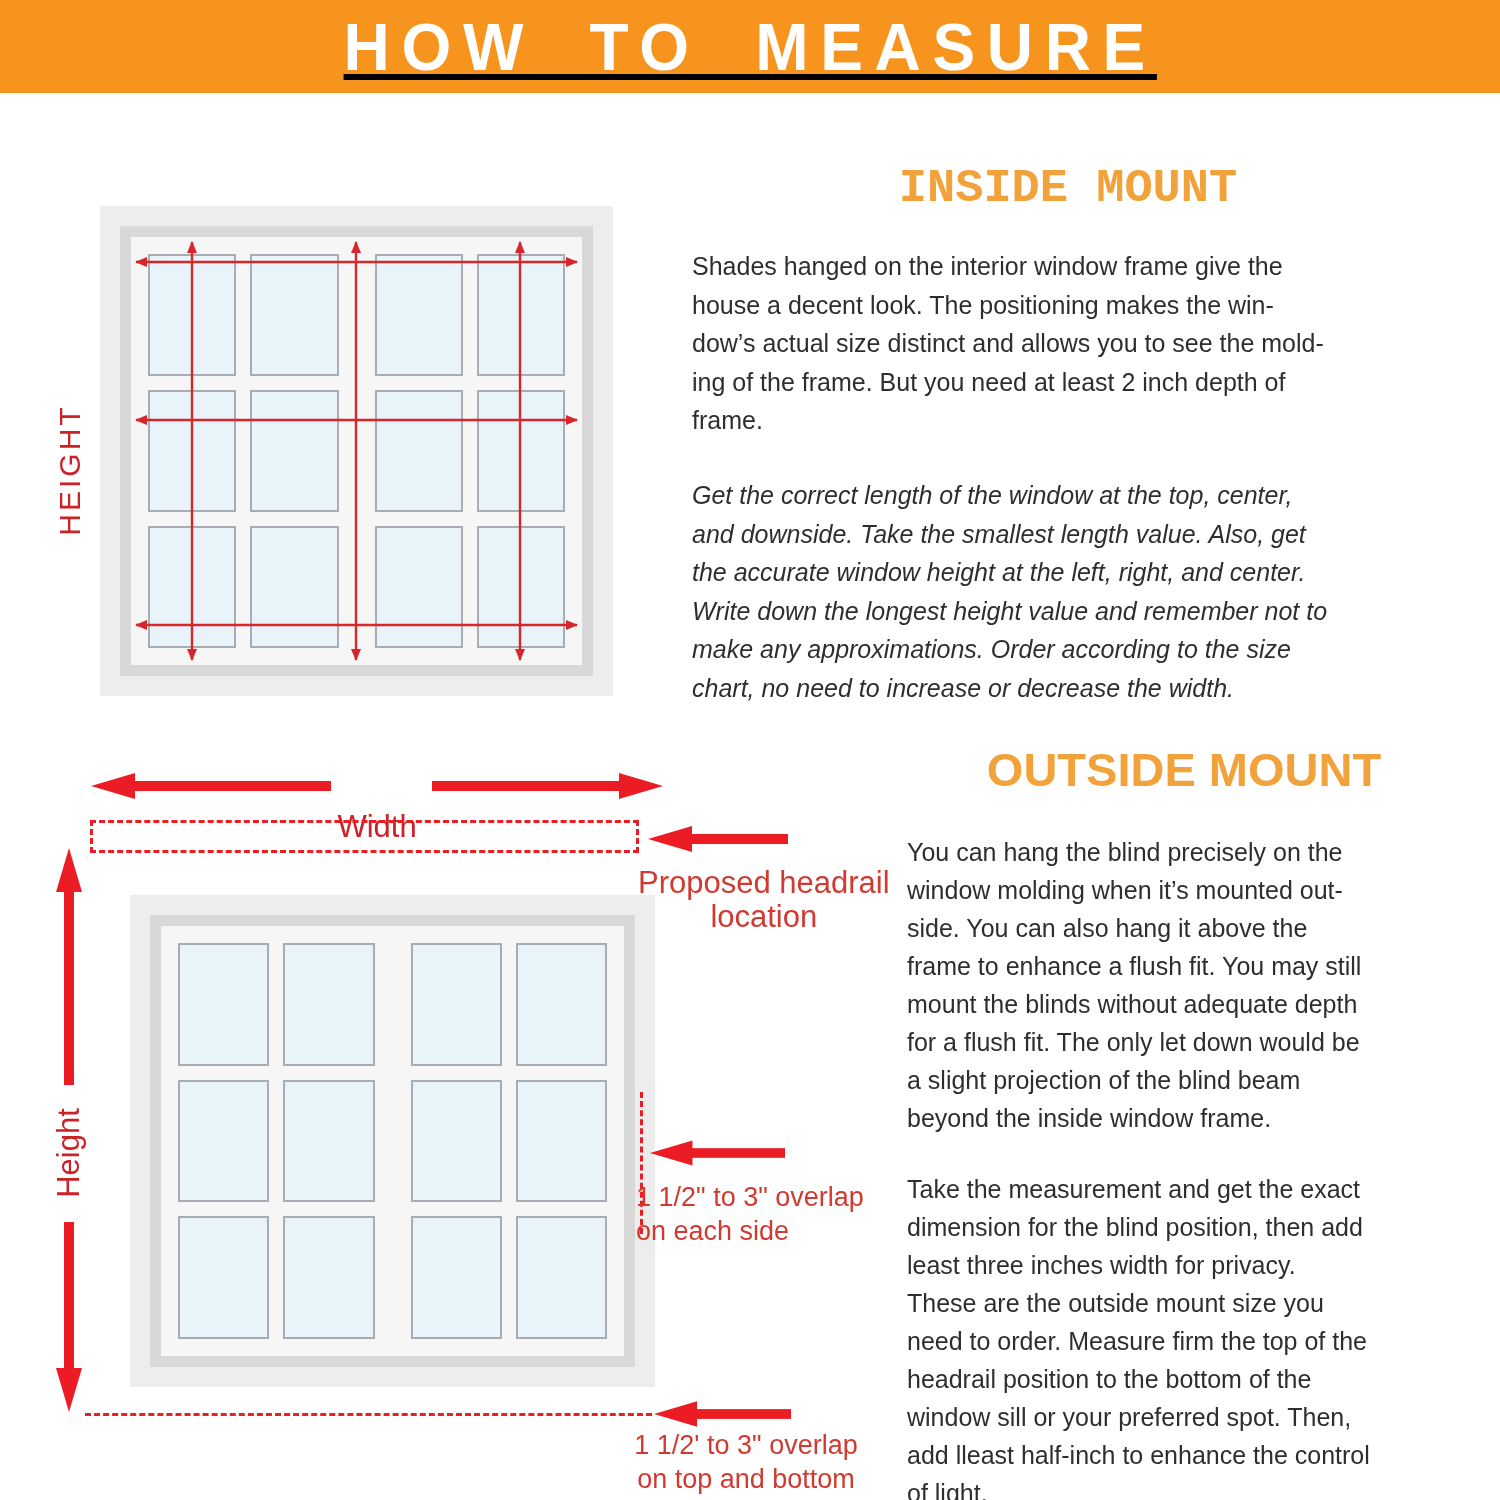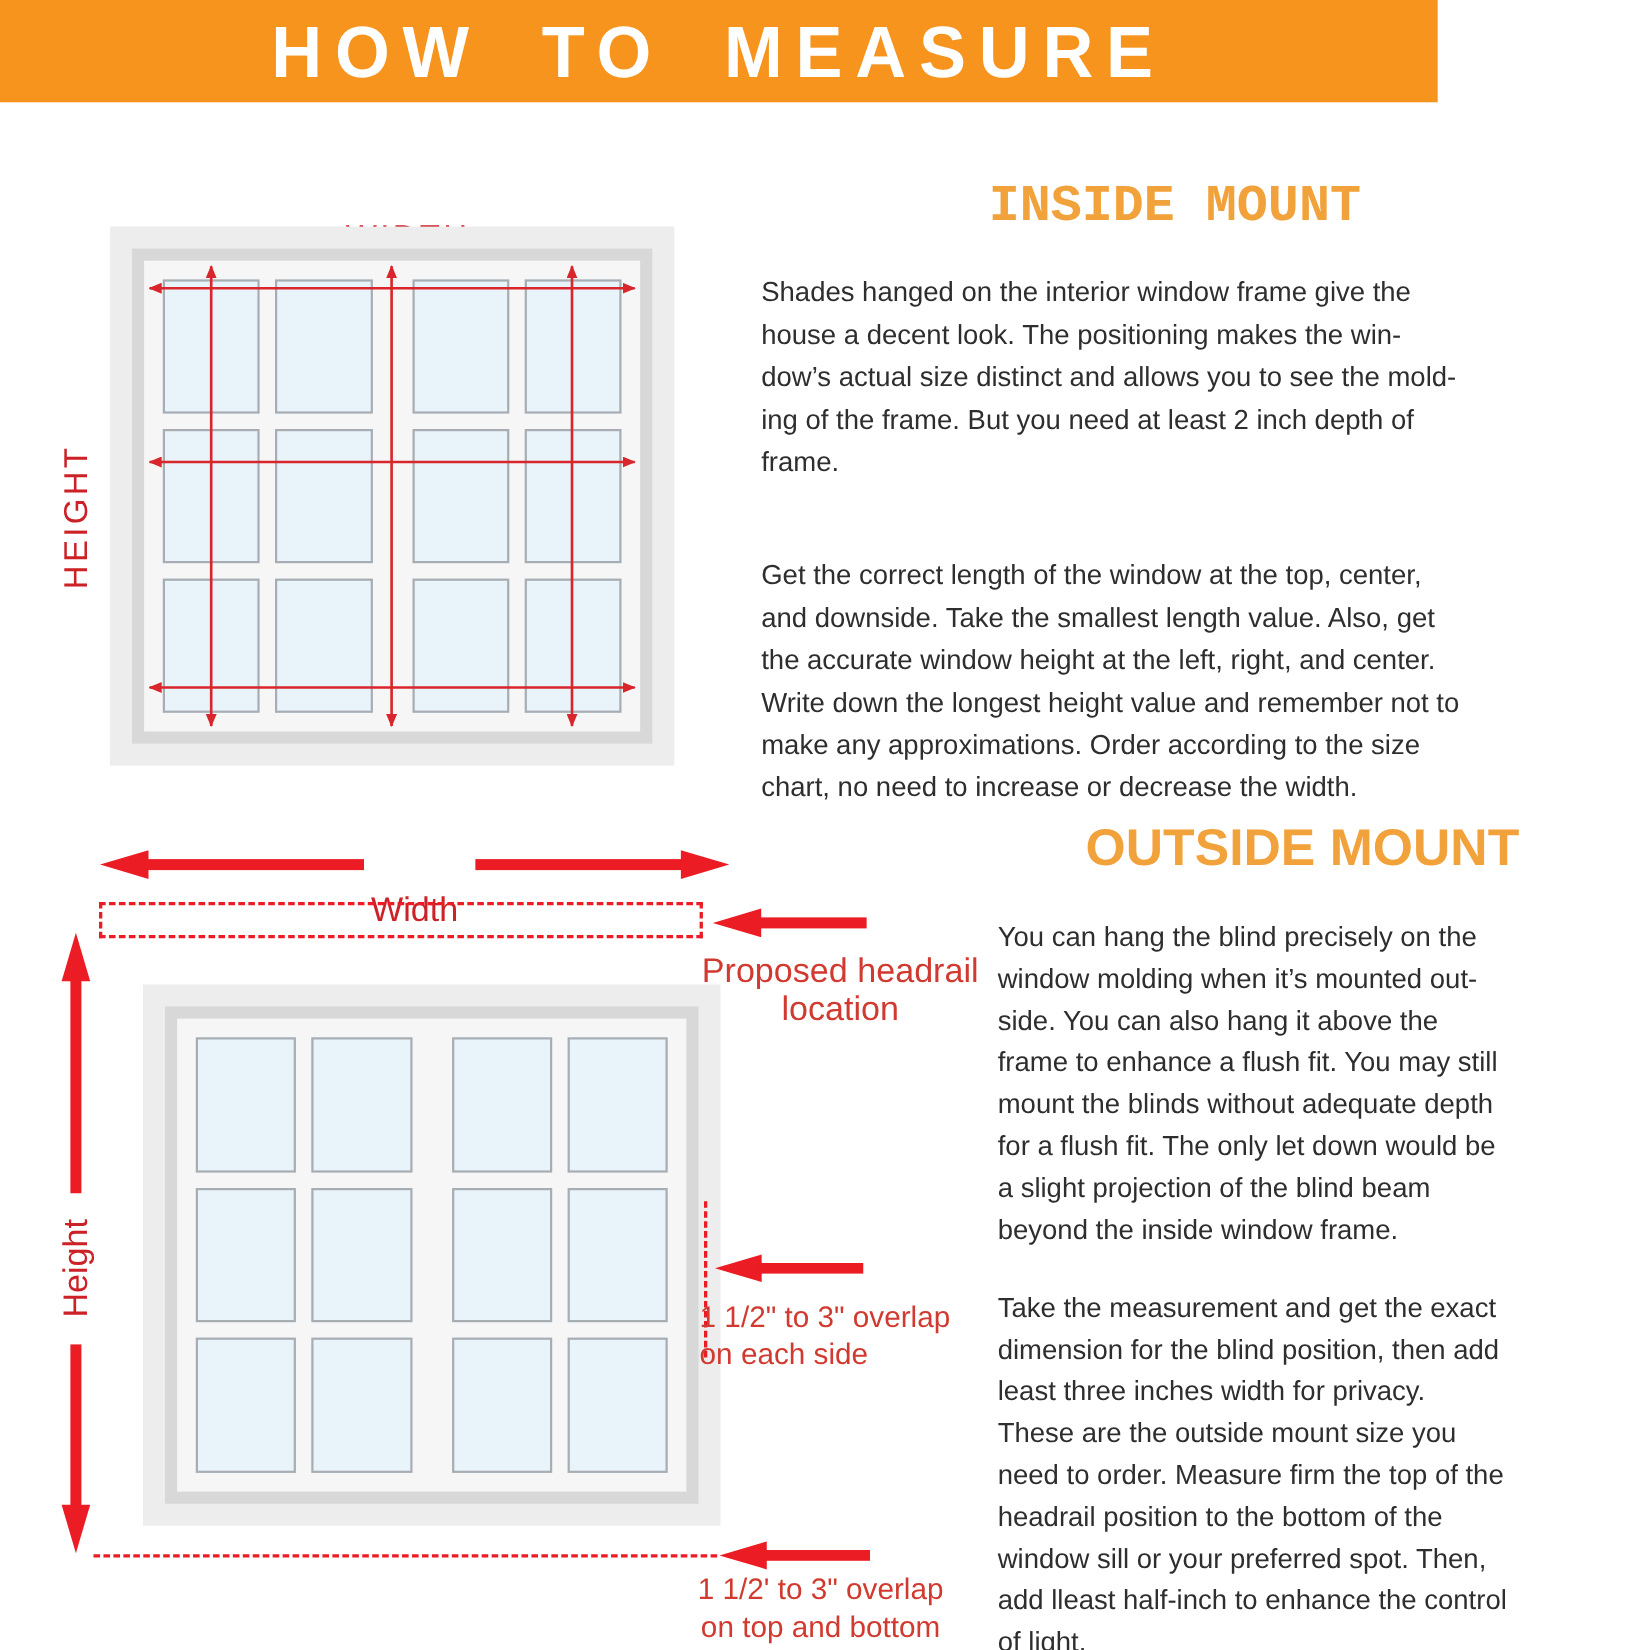--- a/index.html
+++ b/index.html
@@ -3,22 +3,22 @@
 <meta charset="utf-8">
 <style>
   * { margin:0; padding:0; box-sizing:border-box; }
   html,body { background:#fff; }
   .page {
     position:relative; width:1500px; height:1500px; overflow:hidden;
     background:#fff; font-family:"Liberation Sans", sans-serif;
   }
   
   .banner {
-    position:absolute; left:0; top:0; width:1307px; height:93px;
-    background:var(--banner-orange); display:flex; align-items:center; justify-content:center;
+    position:absolute; left:0; top:0; width:1500px; height:93px;
+    background:var(--banner-orange); display:flex; align-items:center; justify-content:center;text-decoration:underline;
   }
   .banner h1 {
     color:#fff; font-size:66px; font-weight:bold; letter-spacing:12px; word-spacing:26px;
     transform:scaleX(.97);
   }
   
   .lines { white-space:pre; }
   .body-text {
     position:absolute; color:var(--text-dark);
     font-size:25px; line-height:38.5px;
@@ -161,21 +161,21 @@
   </svg>
   <div class="red-annot lines" style="left:630px; top:1428px; width:232px; text-align:center;">1 1/2' to 3" overlap
 on top and bottom</div>
 
   <div class="mount-heading" style="left:690px; top:162px; width:756px;font-family:Liberation Mono, monospace;">INSIDE MOUNT</div>
   <div class="body-text lines" style="left:692px; top:247px;">Shades hanged on the interior window frame give the
 house a decent look. The positioning makes the win-
 dow’s actual size distinct and allows you to see the mold-
 ing of the frame. But you need at least 2 inch depth of
 frame.</div>
-  <div class="body-text lines" style="left:692px; top:504px;">Get the correct length of the window at the top, center,
+  <div class="body-text lines" style="left:692px; top:476px;font-style:italic;">Get the correct length of the window at the top, center,
 and downside. Take the smallest length value. Also, get
 the accurate window height at the left, right, and center.
 Write down the longest height value and remember not to
 make any approximations. Order according to the size
 chart, no need to increase or decrease the width.</div>
 
   <div class="mount-heading" style="left:806px; top:742px; width:756px;">OUTSIDE MOUNT</div>
   <div class="body-text lines" style="left:907px; top:833px; line-height:38px;">You can hang the blind precisely on the
 window molding when it’s mounted out-
 side. You can also hang it above the

